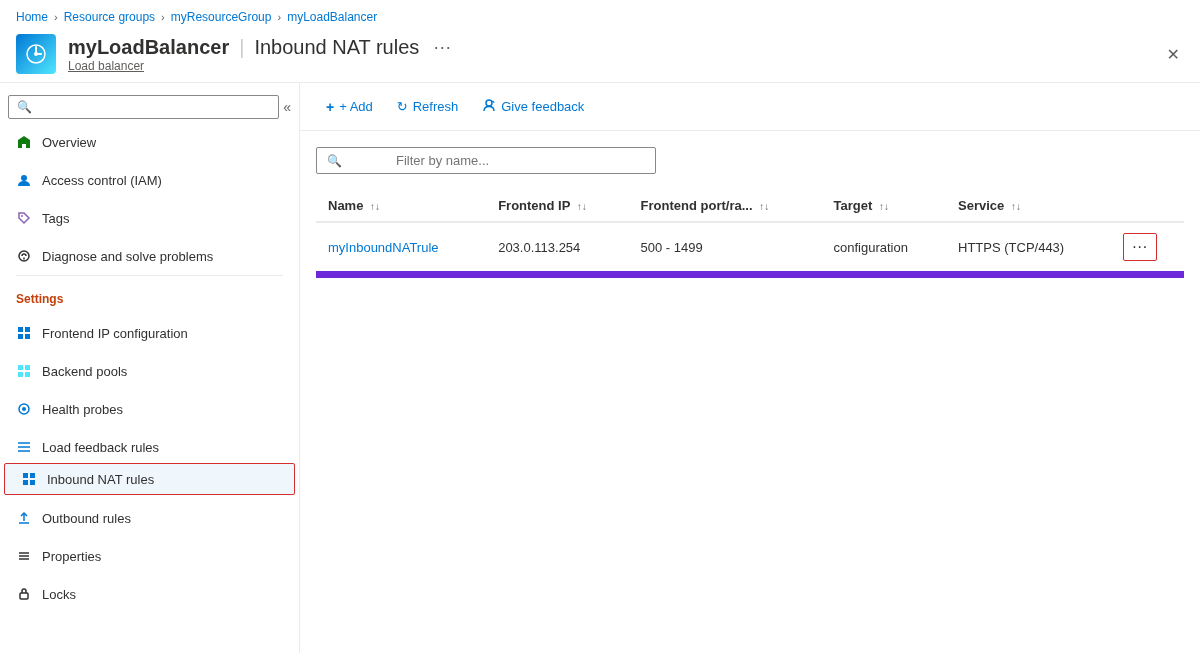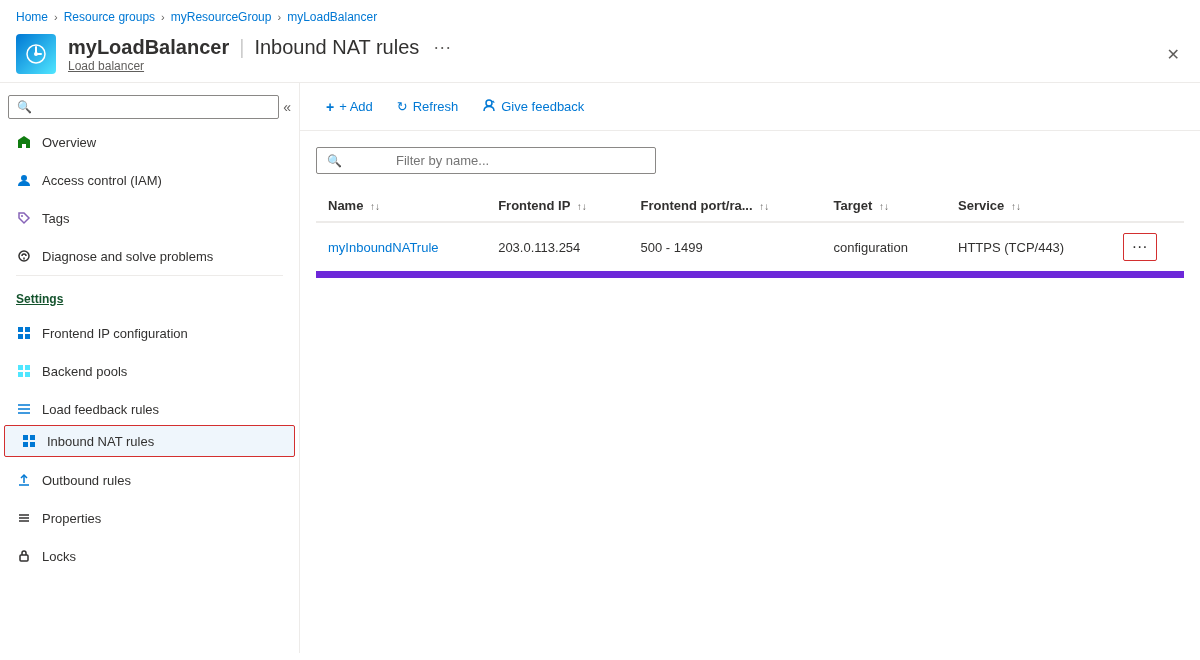--- a/index.html
+++ b/index.html
@@ -65,21 +65,21 @@
       display: flex; align-items: center; gap: 10px;
       padding: 7px 16px;
       cursor: pointer;
       color: #323130;
       font-size: 13px;
       margin-top: 8px;
     }
     .nav-icon { width: 16px; height: 16px; flex-shrink: 0; display: flex; align-items: center; justify-content: center; }
     .section-label {
       padding: 12px 16px 4px 16px;
-      font-size: 12px; font-weight: 600; color: #14532d; text-decoration: underline;
+      font-size: 12px; font-weight: 600; color: #c2410c;
     }
     .section-divider { border: none; border-top: 1px solid #edebe9; margin: 4px 16px; }
 
     
     .icon-overview { color: #107c10; }
     .icon-activity { color: #0078d4; }
     .icon-iam { color: #0078d4; }
     .icon-tags { color: #8764b8; }
     .icon-diagnose { color: #323130; }
     .icon-frontend { color: #0078d4; }
@@ -254,20 +254,29 @@
     <div class="nav-item">
       <span class="nav-icon icon-backend">
         <svg width="14" height="14" viewBox="0 0 14 14">
             <rect x="1" y="1" width="5" height="5" fill="#50e6ff"></rect>
             <rect x="8" y="1" width="5" height="5" fill="#50e6ff"></rect>
             <rect x="1" y="8" width="5" height="5" fill="#50e6ff"></rect>
             <rect x="8" y="8" width="5" height="5" fill="#50e6ff"></rect>
           </svg>
       </span>
       <span>Backend pools</span>
+    </div>
+    <div class="nav-item">
+      <span class="nav-icon icon-health">
+        <svg width="14" height="14" viewBox="0 0 14 14">
+            <circle cx="7" cy="7" r="5" fill="none" stroke="#0078d4" stroke-width="1.5"></circle>
+            <circle cx="7" cy="7" r="2" fill="#0078d4"></circle>
+          </svg>
+      </span>
+      <span>Health probes</span>
     </div>
     <div class="nav-item">
       <span class="nav-icon icon-lb">
         <svg width="14" height="14" viewBox="0 0 14 14">
             <line x1="1" y1="3" x2="13" y2="3" stroke="#0078d4" stroke-width="1.5"></line>
             <line x1="1" y1="7" x2="13" y2="7" stroke="#0078d4" stroke-width="1.5"></line>
             <line x1="1" y1="11" x2="13" y2="11" stroke="#0078d4" stroke-width="1.5"></line>
           </svg>
       </span>
       <span>Load feedback rules</span>

